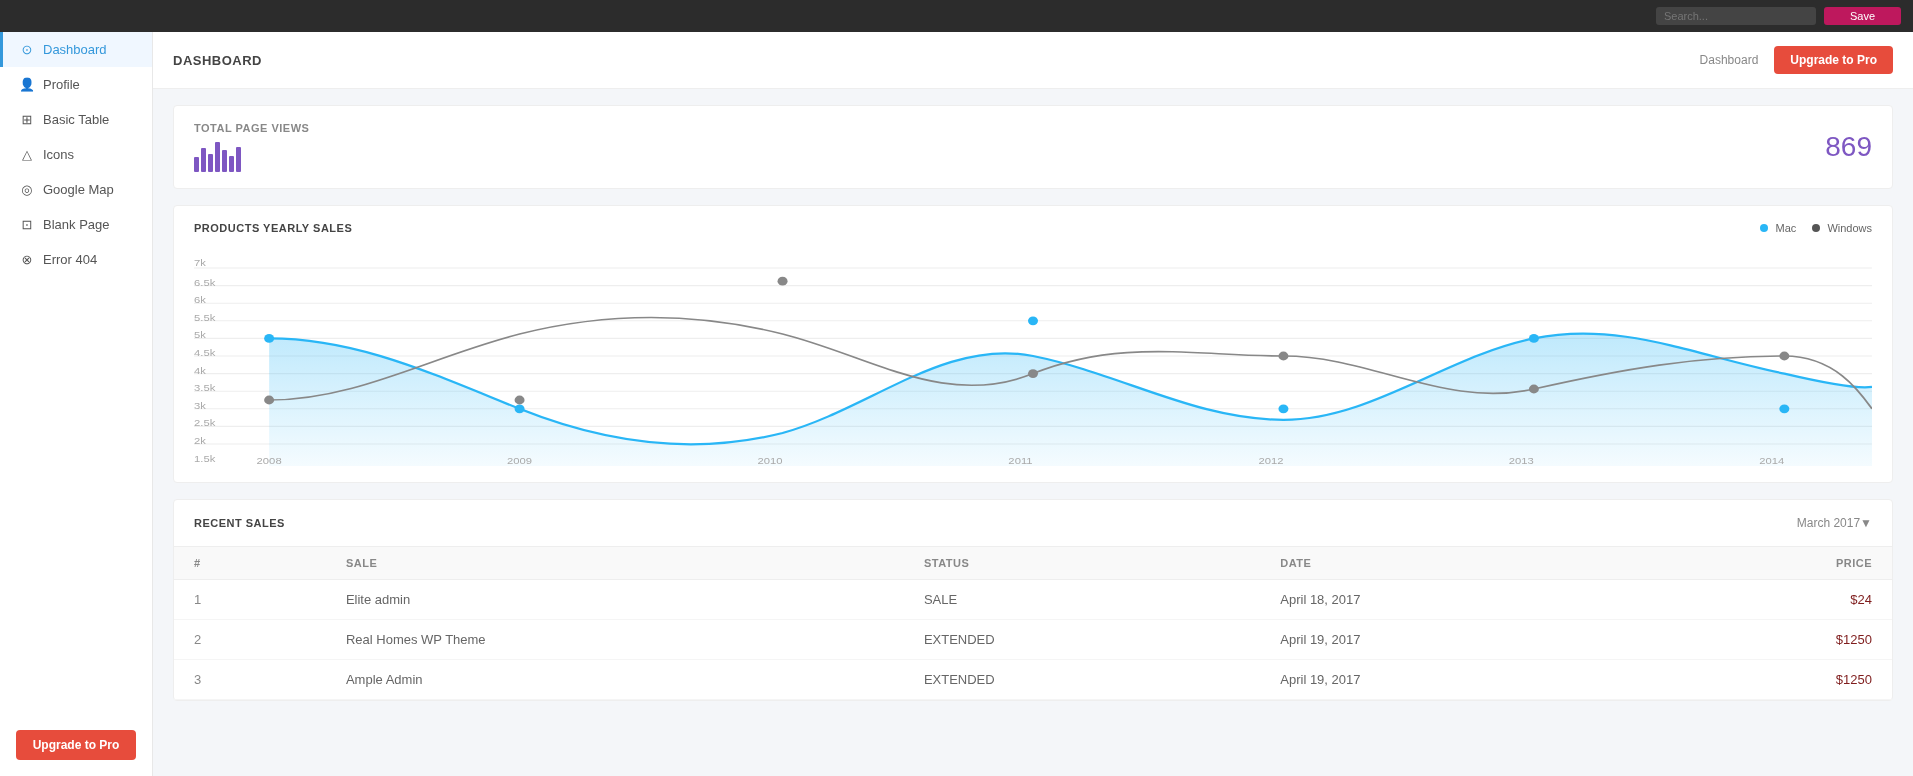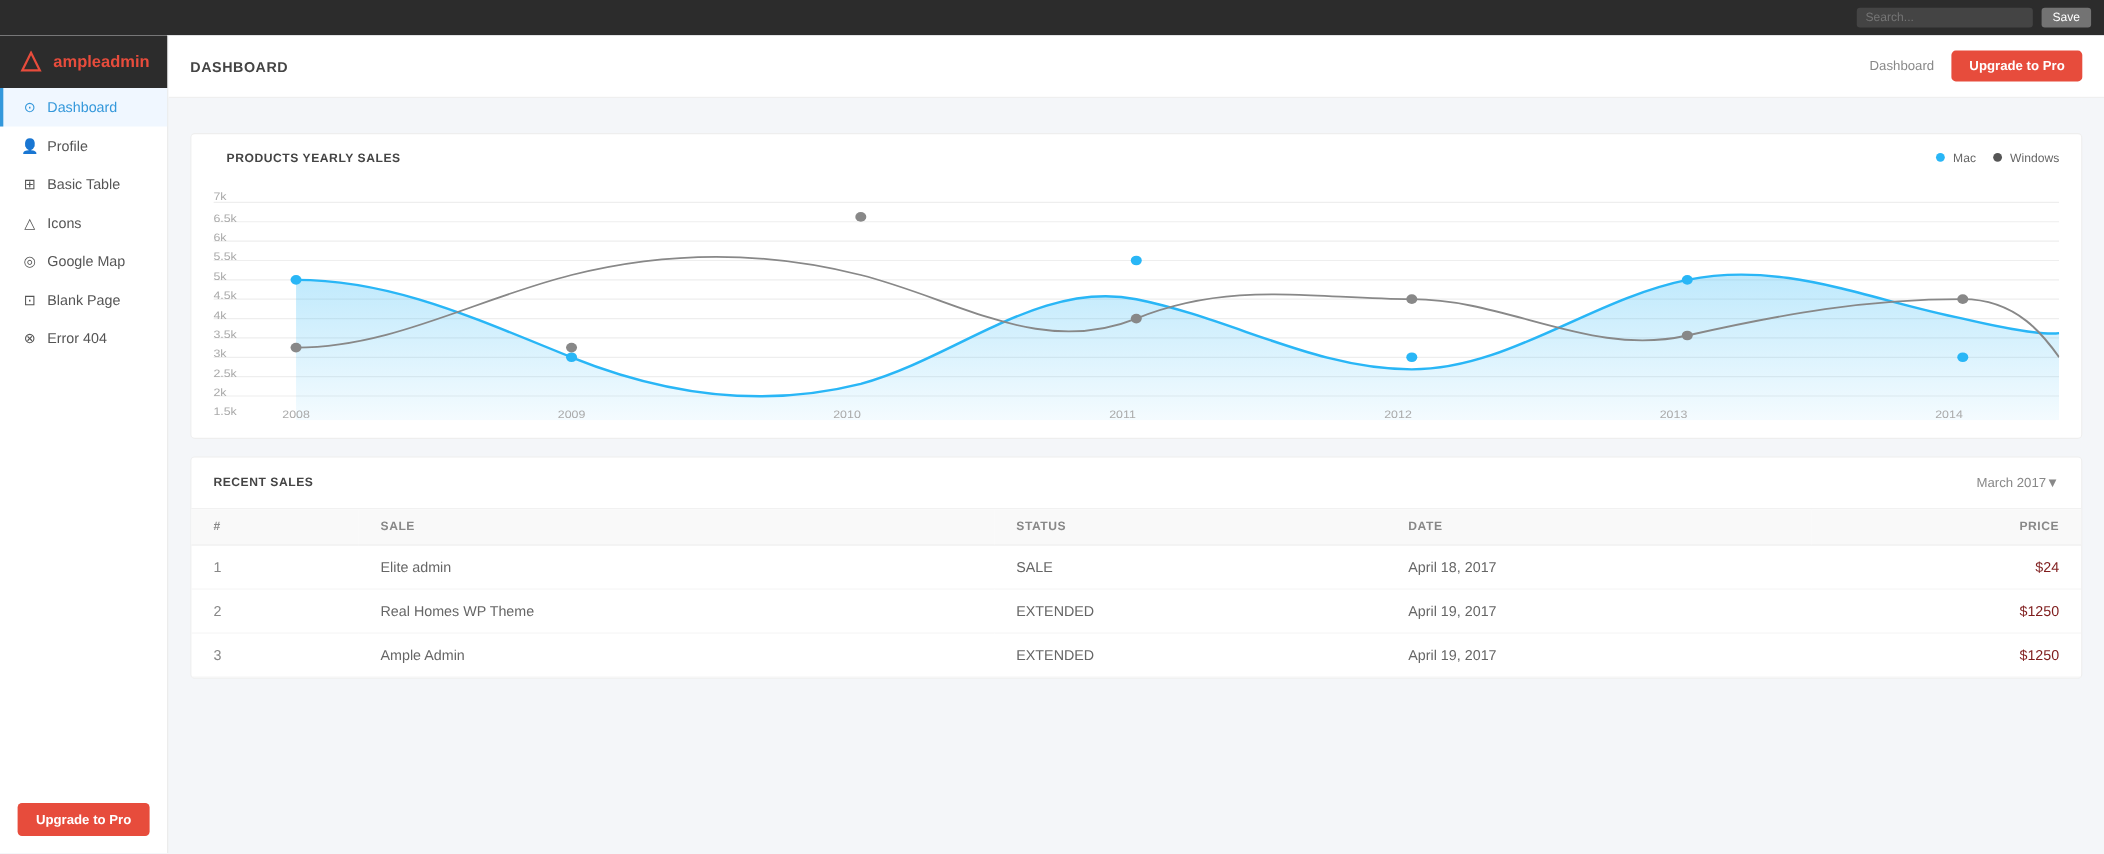--- a/index.html
+++ b/index.html
@@ -18,25 +18,25 @@
     .topbar-search {
       background: #444;
       border: none;
       border-radius: 3px;
       color: #ccc;
       padding: 3px 8px;
       font-size: 11px;
       width: 160px;
     }
     .topbar-btn {
-      background: #737373;
+      background: #be185d;
       color: white;
       border: none;
       border-radius: 3px;
-      padding: 3px 10px;
+      padding: 3px 26px;
       font-size: 11px;
       cursor: pointer;
     }
 
     
     .layout { display: flex; flex: 1; overflow: hidden; }
 
     
     .sidebar {
       width: 153px;
@@ -150,21 +150,20 @@
       border-radius: 4px;
       border: 1px solid #eee;
       padding: 16px 20px;
       margin-bottom: 16px;
     }
     .chart-header {
       display: flex;
       align-items: center;
       justify-content: space-between;
       margin-bottom: 12px;
-      margin-left: 12px;
     }
     .chart-title { font-size: 11px; font-weight: 700; color: #444; letter-spacing: 0.5px; }
     .chart-legend { display: flex; align-items: center; gap: 16px; font-size: 11px; color: #666; }
     .legend-dot { width: 8px; height: 8px; border-radius: 50%; display: inline-block; margin-right: 4px; }
 
     .chart-container { position: relative; height: 220px; }
 
     
     .table-section {
       background: #fff;
@@ -210,28 +209,20 @@
 <body>
 
 <div class="topbar">
   <input class="topbar-search" type="text" placeholder="Search..." style="">
   <button class="topbar-btn">Save</button>
 </div>
 
 <div class="layout">
 
   <div class="sidebar">
-    <div class="sidebar-logo">
-      <svg width="20" height="20" viewBox="0 0 20 20">
-        <polygon points="10,2 18,18 2,18" fill="none" stroke="#e74c3c" stroke-width="2"></polygon>
-      </svg>
-      <span class="sidebar-logo-text">
-        <span>ample</span><span style="color:#e74c3c">admin</span>
-      </span>
-    </div>
     <nav class="sidebar-nav">
       <a class="nav-item active">
         <span class="nav-icon">⊙</span>
         <span>Dashboard</span>
       </a>
       <a class="nav-item">
         <span class="nav-icon">👤</span>
         <span>Profile</span>
       </a>
       <a class="nav-item">
@@ -270,20 +261,35 @@
         </div>
         <button class="upgrade-pro-btn">Upgrade to Pro</button>
       </div>
     </div>
 
     <div class="content">
 
       <div class="stats-row">
 
 
+        <div class="stat-card">
+          <div class="stat-left">
+            <span class="stat-label">TOTAL PAGE VIEWS</span>
+            <div class="stat-bars">
+              <div class="stat-bar" style="height:50%; background:#7e57c2;"></div>
+              <div class="stat-bar" style="height:80%; background:#7e57c2;"></div>
+              <div class="stat-bar" style="height:60%; background:#7e57c2;"></div>
+              <div class="stat-bar" style="height:100%; background:#7e57c2;"></div>
+              <div class="stat-bar" style="height:75%; background:#7e57c2;"></div>
+              <div class="stat-bar" style="height:55%; background:#7e57c2;"></div>
+              <div class="stat-bar" style="height:85%; background:#7e57c2;"></div>
+            </div>
+          </div>
+          <span class="stat-value" style="color:#7e57c2;">869</span>
+        </div>
 
       </div>
 
       <div class="chart-section">
         <div class="chart-header">
           <span class="chart-title">PRODUCTS YEARLY SALES</span>
           <div class="chart-legend">
             <span>
               <span class="legend-dot" style="background:#29b6f6;"></span>
               <span>Mac</span>

